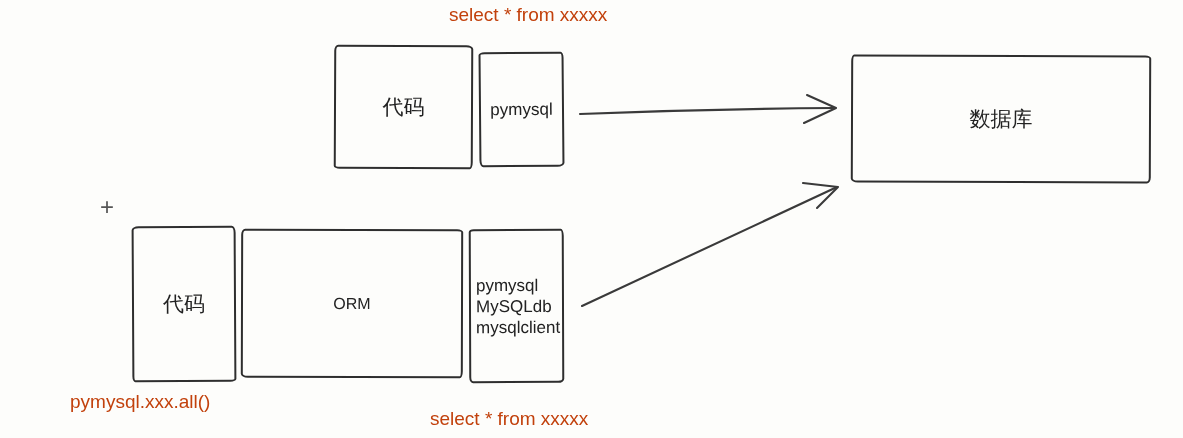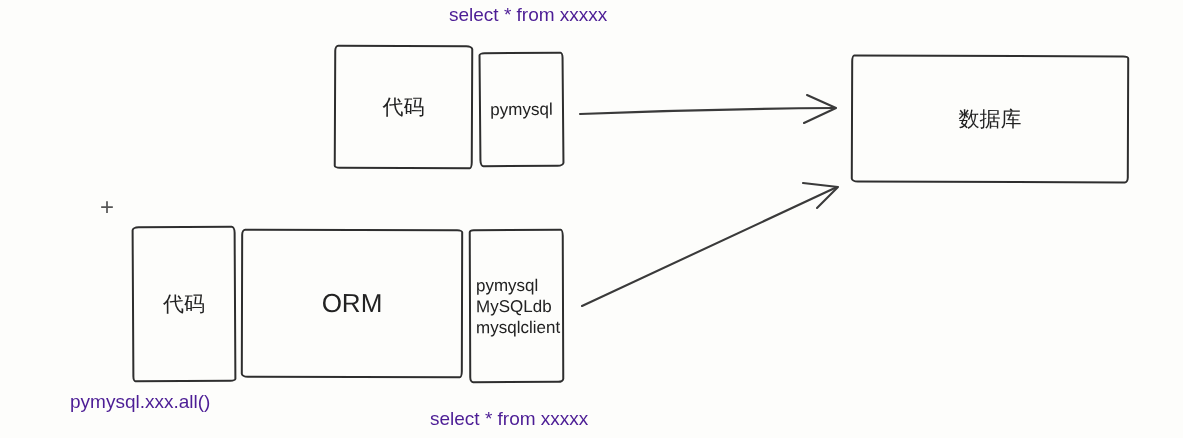--- a/index.html
+++ b/index.html
@@ -14,21 +14,21 @@
     width: 1183px;
     height: 438px;
     background: var(--bg);
     font-family: "Liberation Sans", sans-serif;
     color: var(--ink);
     overflow: hidden;
   }
   .label {
     position: absolute;
     font-size: 19px;
-    color: #4c1d95;
+    color: #c2410c;
     white-space: nowrap;
     line-height: 1.1;
   }
   .top-query    { left: 449px; top: 5px; }
   .bottom-query { left: 430px; top: 409px; }
   .models-call  { left: 70px;  top: 392px; }
   .plus {
     left: 100px; top: 194px;
     font-size: 24px;
     font-weight: 300;
@@ -47,21 +47,21 @@
     left: 334px; top: 45px; width: 139px; height: 124px;
     border-radius: 4px 7px 3px 6px / 6px 4px 7px 3px;
     transform: rotate(0.25deg);
   }
   .box-top-driver {
     left: 479px; top: 52px; width: 85px; height: 115px;
     border-radius: 6px 3px 7px 4px / 3px 6px 4px 7px;
     transform: rotate(-0.5deg);
   }
   .box-database {
-    left: 851px; top: 55px; width: 278px; height: 128px;
+    left: 851px; top: 55px; width: 300px; height: 128px;
     border-radius: 3px 6px 4px 7px / 7px 3px 6px 4px;
     transform: rotate(0.2deg);
   }
   .box-bottom-code {
     left: 132px; top: 226px; width: 104px; height: 156px;
     border-radius: 7px 4px 6px 3px / 4px 7px 3px 6px;
     transform: rotate(-0.3deg);
   }
   .box-orm {
     left: 241px; top: 229px; width: 222px; height: 149px;
@@ -75,21 +75,21 @@
     flex-direction: column;
     align-items: flex-start;
     justify-content: center;
     padding-left: 5px;
   }
   .box-label {
     font-size: 21px;
     color: #222222;
     white-space: nowrap;
   }
-  .box-label-latin { font-size: 26px; }
+  .box-label-latin { font-size: 16px; }
   .box-label-small { font-size: 17px; }
   .drv-line {
     font-size: 17px;
     line-height: 21px;
     color: #222222;
     white-space: nowrap;
   }
   .arrows-layer {
     position: absolute;
     left: 0; top: 0;

